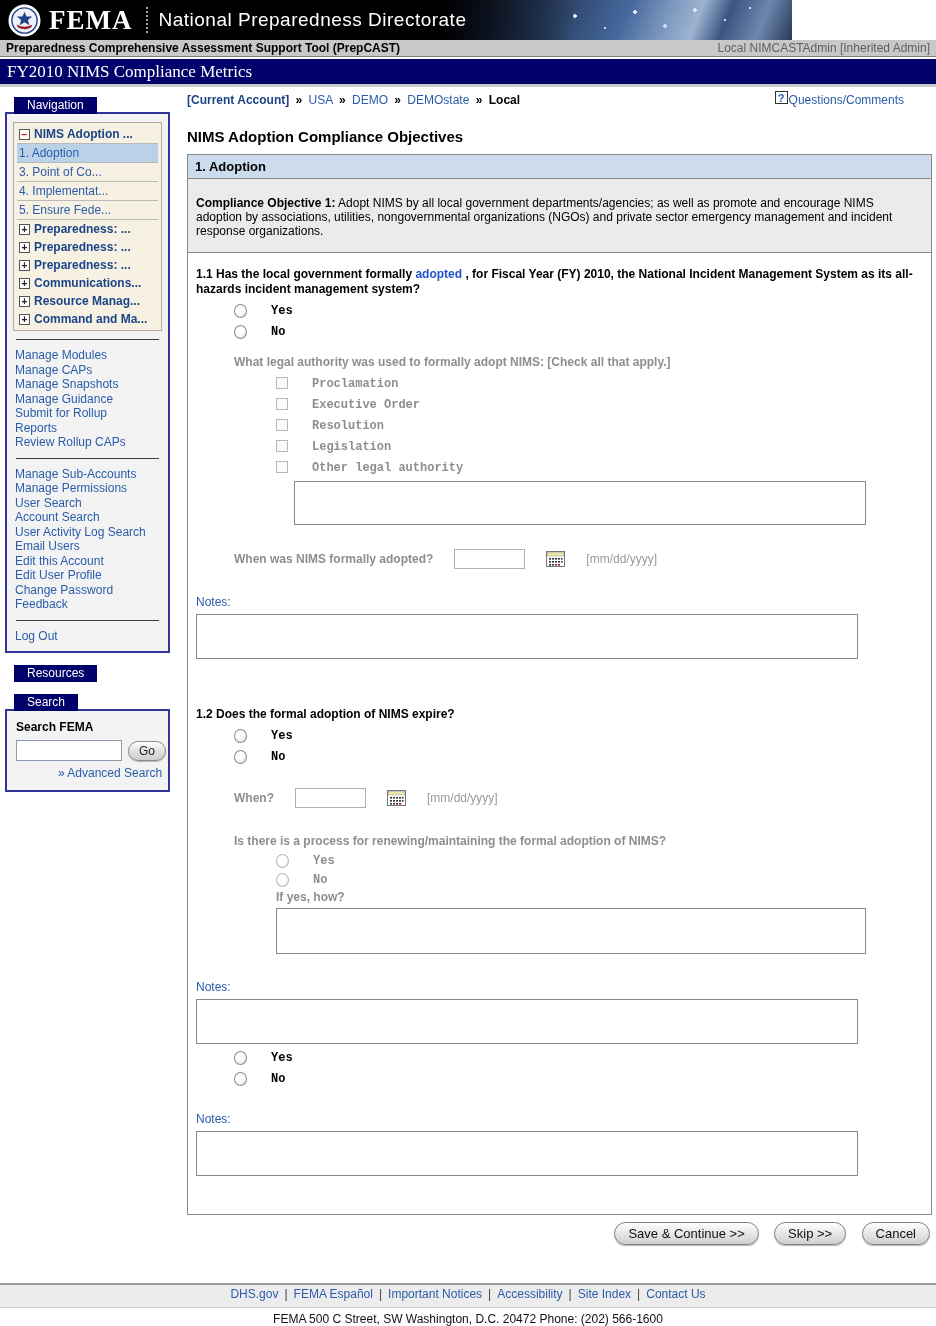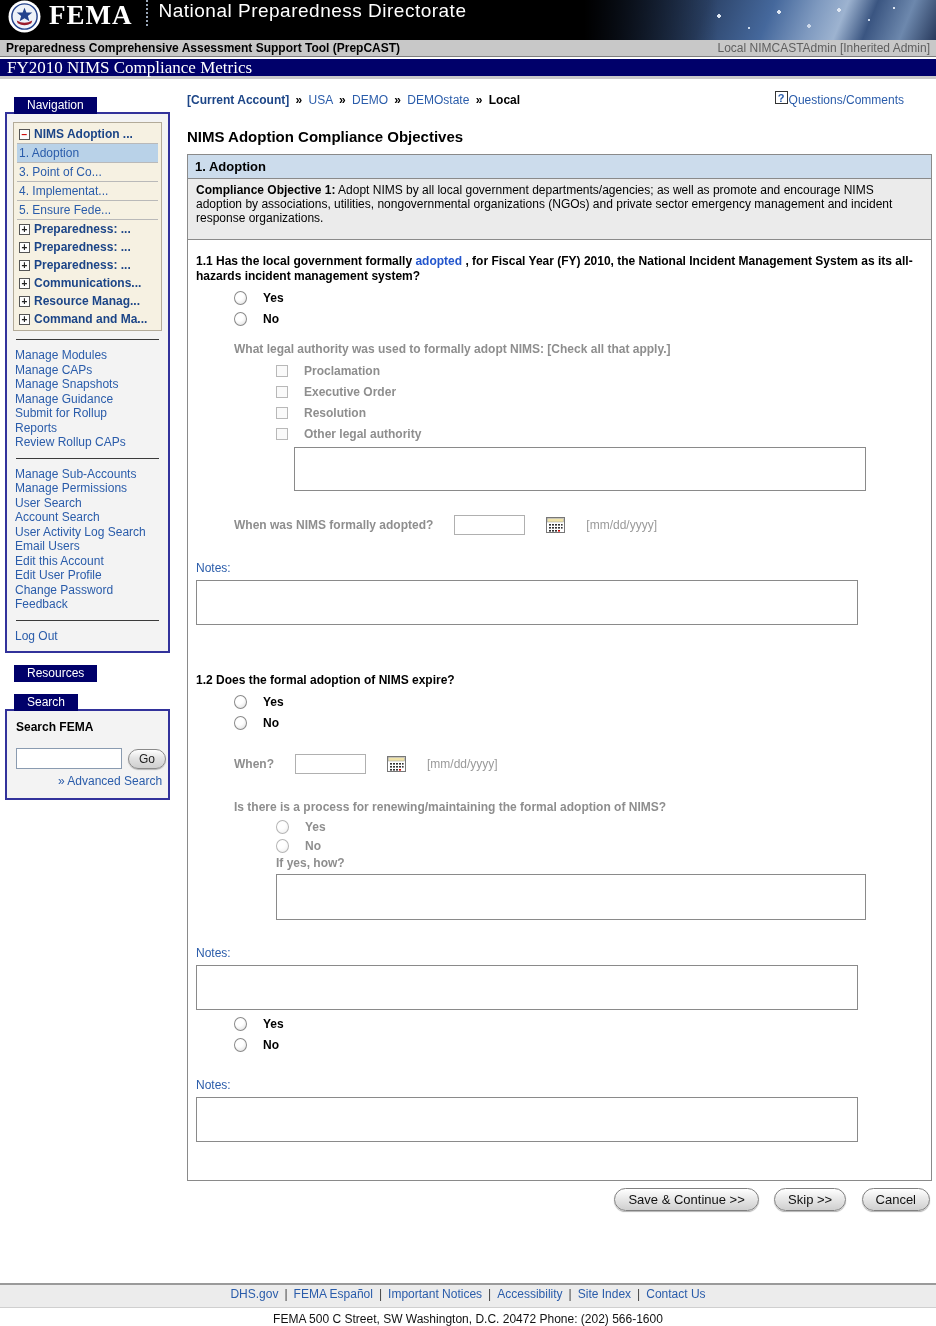--- a/index.html
+++ b/index.html
@@ -5,21 +5,21 @@
   * { box-sizing: border-box; margin: 0; padding: 0; }
   html,body { background:#fff; }
   body {
     width: 936px; height: 1326px; position: relative;
     font-family: "Liberation Sans", sans-serif; font-size: 12px; color:#111;
     margin: 0 auto; overflow: hidden;
   }
   a { text-decoration: none; cursor: pointer; }
 
   
-  .top-black { position:absolute; top:0; left:0; width:936px; height:40px; background:#000; display:flex; }
+  .top-black { position:absolute; top:0; left:0; width:792px; height:40px; background:#000; display:flex; align-items:center; }
   .seal { width:33px; height:33px; margin-left:8px; flex:0 0 auto; }
   .fema-word { font-family:"Liberation Serif", serif; font-weight:bold; font-size:27px; color:#fff; margin-left:8px; letter-spacing:1px; }
   .dot-sep { height:26px; border-left:2px dotted #9aa7b8; margin:0 10px 0 14px; }
   .directorate { color:#fff; font-size:19px; font-weight:400; letter-spacing:0.5px; white-space:nowrap; z-index:2; }
   .flag { position:absolute; right:0; top:0; width:352px; height:40px;
     background:
       radial-gradient(circle 2px at 310px 8px, #dfe7f2 60%, transparent 61%),
       radial-gradient(circle 2px at 285px 20px, #cdd9ea 60%, transparent 61%),
       radial-gradient(circle 3px at 255px 10px, #dfe7f2 60%, transparent 61%),
       radial-gradient(circle 3px at 225px 26px, #cdd9ea 60%, transparent 61%),
@@ -30,21 +30,21 @@
       linear-gradient(112deg, #16233c 0%, #2c4368 34%, #45689c 52%, #7e99bf 64%, #9db3d0 72%, #3a5581 80%, #6d88ad 90%, #27395c 100%);
   }
 
   
   .app-bar { position:absolute; top:40px; left:0; width:936px; height:17px; background:#c8c8c8;
     border-bottom:1px solid #7e7e7e; display:flex; justify-content:space-between; align-items:center; padding:4px 6px; }
   .app-bar .app-title { font-weight:bold; font-size:12px; color:#000; }
   .app-bar .app-user { font-size:12px; color:#5f5f5f; }
 
   
-  .page-bar { position:absolute; top:59px; left:0; width:936px; height:20px; background:#00006a;
+  .page-bar { position:absolute; top:59px; left:0; width:936px; height:28px; background:#00006a;
     color:#fff; font-family:"Liberation Serif", serif; font-size:17px; display:flex; align-items:center; padding-left:7px;
     border-bottom:3px solid #c9c9c9; }
 
   
   .sidebar { position:absolute; left:5px; top:95px; width:165px; }
   .side-tab { display:inline-block; background:#00006a; color:#fff; font-size:12px; padding:1px 13px 2px;
     margin-left:9px; position:relative; top:2px; z-index:2; }
   .side-panel { border:2px solid #32329b; background:#f3f3f3; padding:6px 5px 8px; position:relative; z-index:1; }
 
   .tree-box { border:1px solid #b3ab99; background:#f6f1e2; padding:2px 3px; margin:2px 1px 6px; }
@@ -56,21 +56,21 @@
   .toggle { display:inline-block; width:11px; height:11px; border:1px solid #555; background:#fdfdfd;
     font-size:10px; font-weight:bold; line-height:9px; text-align:center; margin-right:4px; vertical-align:0px; }
   .toggle.minus { color:#c00; }
   .toggle.plus { color:#222; }
 
   .side-rule { border:0; border-top:1px solid #3a3a3a; margin:8px 4px; }
   .side-links a { display:block; color:#2a5caa; font-size:12px; line-height:14.5px; padding-left:3px; }
   .res-gap { height:14px; }
   .pdf-tag { font-size:9px; color:#2a5caa; }
 
-  .search-panel .search-label { font-weight:bold; font-size:12px; margin:3px 0 14px 4px; color:#000; }
+  .search-panel .search-label { font-weight:bold; font-size:12px; margin:3px 0 6px 4px; color:#000; }
   .search-row { display:flex; align-items:center; gap:6px; margin-left:4px; }
   .search-input { width:106px; height:21px; border:1px solid #8a9bb0; background:#fff; font-size:12px; padding:0 3px; }
   .go-btn { border:1px solid #8a8a8a; border-radius:11px; background:linear-gradient(#ffffff,#e3e3e3 45%,#cscscs, #cfcfcf);
     background:linear-gradient(#ffffff,#e3e3e3 45%,#cfcfcf); font-size:12px; padding:2px 10px; color:#222; box-shadow:0 1px 1px rgba(0,0,0,.25); cursor:pointer; }
   .adv-link { display:block; color:#2a5caa; font-size:12px; margin:5px 0 2px 46px; }
 
   
   .main { position:absolute; left:187px; top:93px; width:745px; }
   .crumb-row { display:flex; justify-content:space-between; align-items:flex-start; }
   .crumbs { font-size:12px; }
@@ -80,28 +80,28 @@
   .crumb-current { font-weight:bold; color:#000; }
   .help { display:flex; align-items:flex-start; gap:1px; margin-right:28px; }
   .q-icon { display:inline-block; width:13px; height:13px; border:1px solid #333; background:#fff;
     color:#2a5caa; font-weight:bold; font-size:11px; line-height:12px; text-align:center; position:relative; top:-2px; }
   .help a { color:#2a5caa; font-size:12px; }
 
   .page-h1 { font-size:15px; font-weight:bold; color:#000; margin-top:21px; }
 
   .form-box { border:1px solid #8a8a8a; margin-top:9px; background:#fff; }
   .section-head { background:#ccdcec; border-bottom:1px solid #8a8a8a; font-weight:bold; font-size:13px; padding:4px 7px; color:#000; }
-  .objective { background:#ebebeb; border-bottom:1px solid #8a8a8a; padding:4px 8px 14px; font-size:12px; line-height:14px; color:#000; }
+  .objective { background:#ebebeb; border-bottom:1px solid #8a8a8a; padding:17px 8px 14px; font-size:12px; line-height:14px; color:#000; }
   .objective b { font-weight:bold; }
 
   .form-area { padding:6px 8px 38px; }
   .question { font-weight:bold; font-size:12px; line-height:15px; margin-top:8px; color:#000; }
   .q-link { color:#2255cc; font-weight:bold; }
   .gray { color:#8e8e8e; }
-  .opt-row { display:flex; align-items:center; gap:16px; margin-top:7px; }
+  .opt-row { display:flex; gap:24px; margin-top:7px;font-family:Liberation Mono, monospace; }
   .ind1 { margin-left:38px; }
   .ind2 { margin-left:80px; }
   .radio { width:13px; height:14px; border:1px solid #8a8a8a; border-radius:50%;
     background:radial-gradient(circle at 35% 30%, #ffffff 40%, #dcdcdc); flex:0 0 auto; }
   .radio.dis { border-color:#b5b5b5; background:radial-gradient(circle at 35% 30%, #ffffff 40%, #ececec); }
   .checkbox { width:12px; height:12px; border:1px solid #9a9a9a; background:#fdfdfd; flex:0 0 auto; }
   .checkbox.dis { border-color:#b8b8b8; background:#fafafa; }
   .opt-label { font-weight:bold; font-size:12px; color:#000; }
   .opt-label.gray { color:#8e8e8e; }
 
@@ -298,20 +298,24 @@
         <span class="checkbox dis"></span>
         <span class="opt-label gray">Proclamation</span>
       </div>
       <div class="opt-row ind2">
         <span class="checkbox dis"></span>
         <span class="opt-label gray">Executive Order</span>
       </div>
       <div class="opt-row ind2">
         <span class="checkbox dis"></span>
         <span class="opt-label gray">Resolution</span>
+      </div>
+      <div class="opt-row ind2">
+        <span class="checkbox dis"></span>
+        <span class="opt-label gray">Legislation</span>
       </div>
       <div class="opt-row ind2">
         <span class="checkbox dis"></span>
         <span class="opt-label gray">Other legal authority</span>
       </div>
       <textarea class="ta-other" style=""></textarea>
 
       <div class="date-row ind1">
         <span class="date-label">When was NIMS formally adopted?</span>
         <input class="date-input" type="text" style="">

